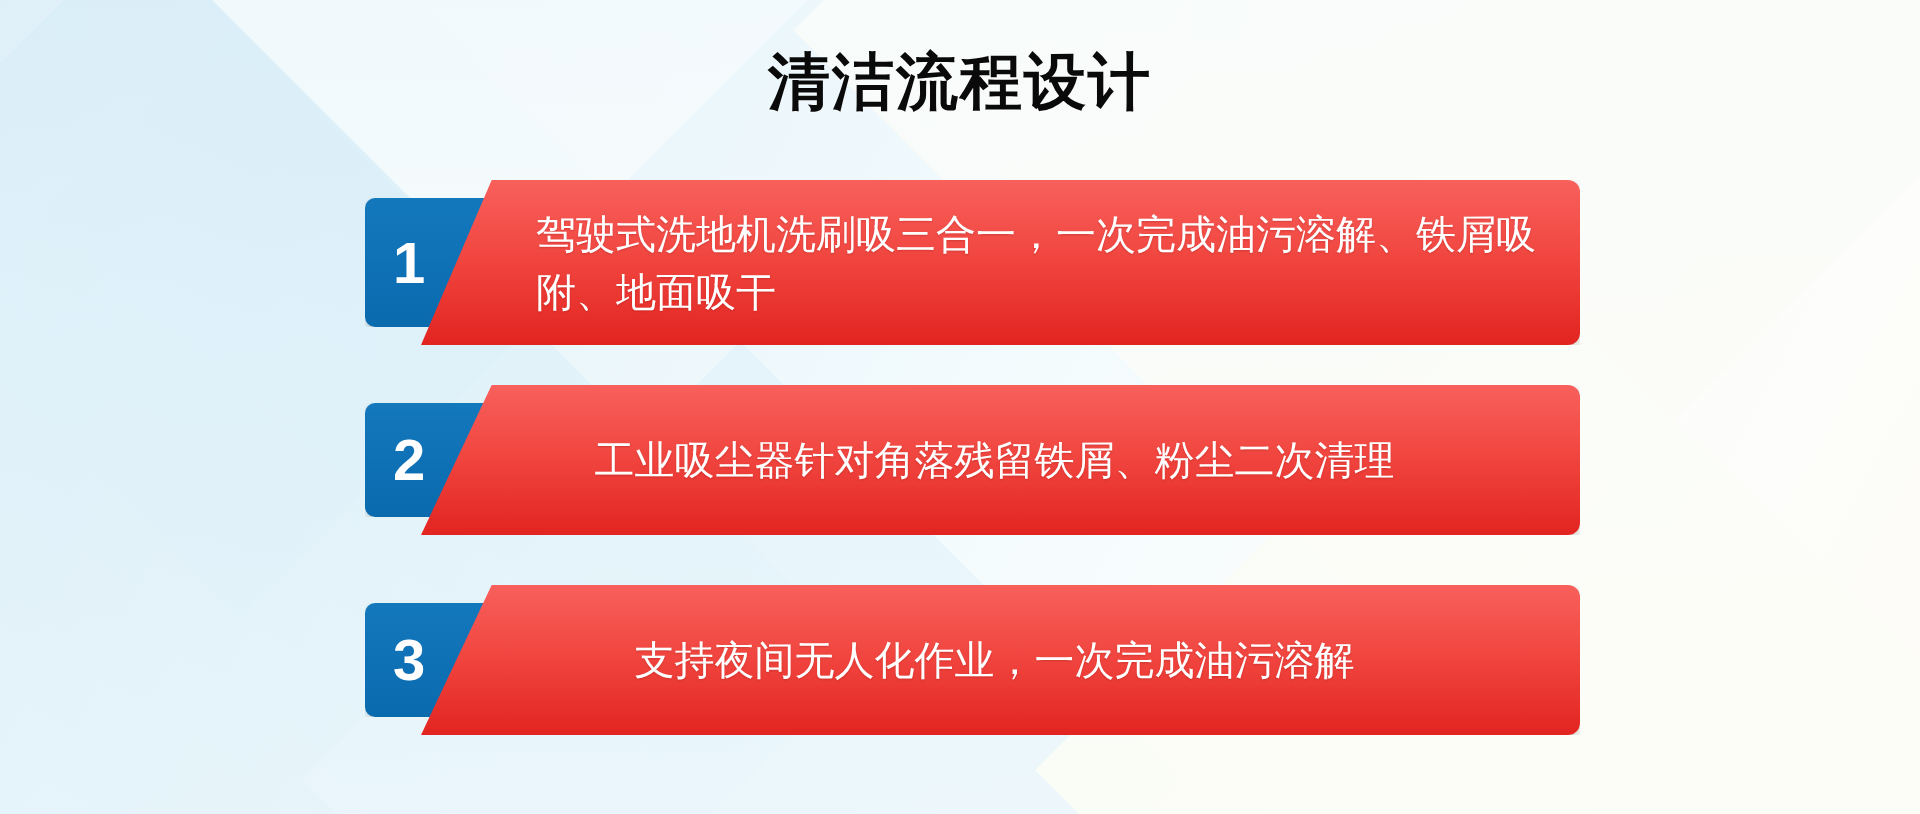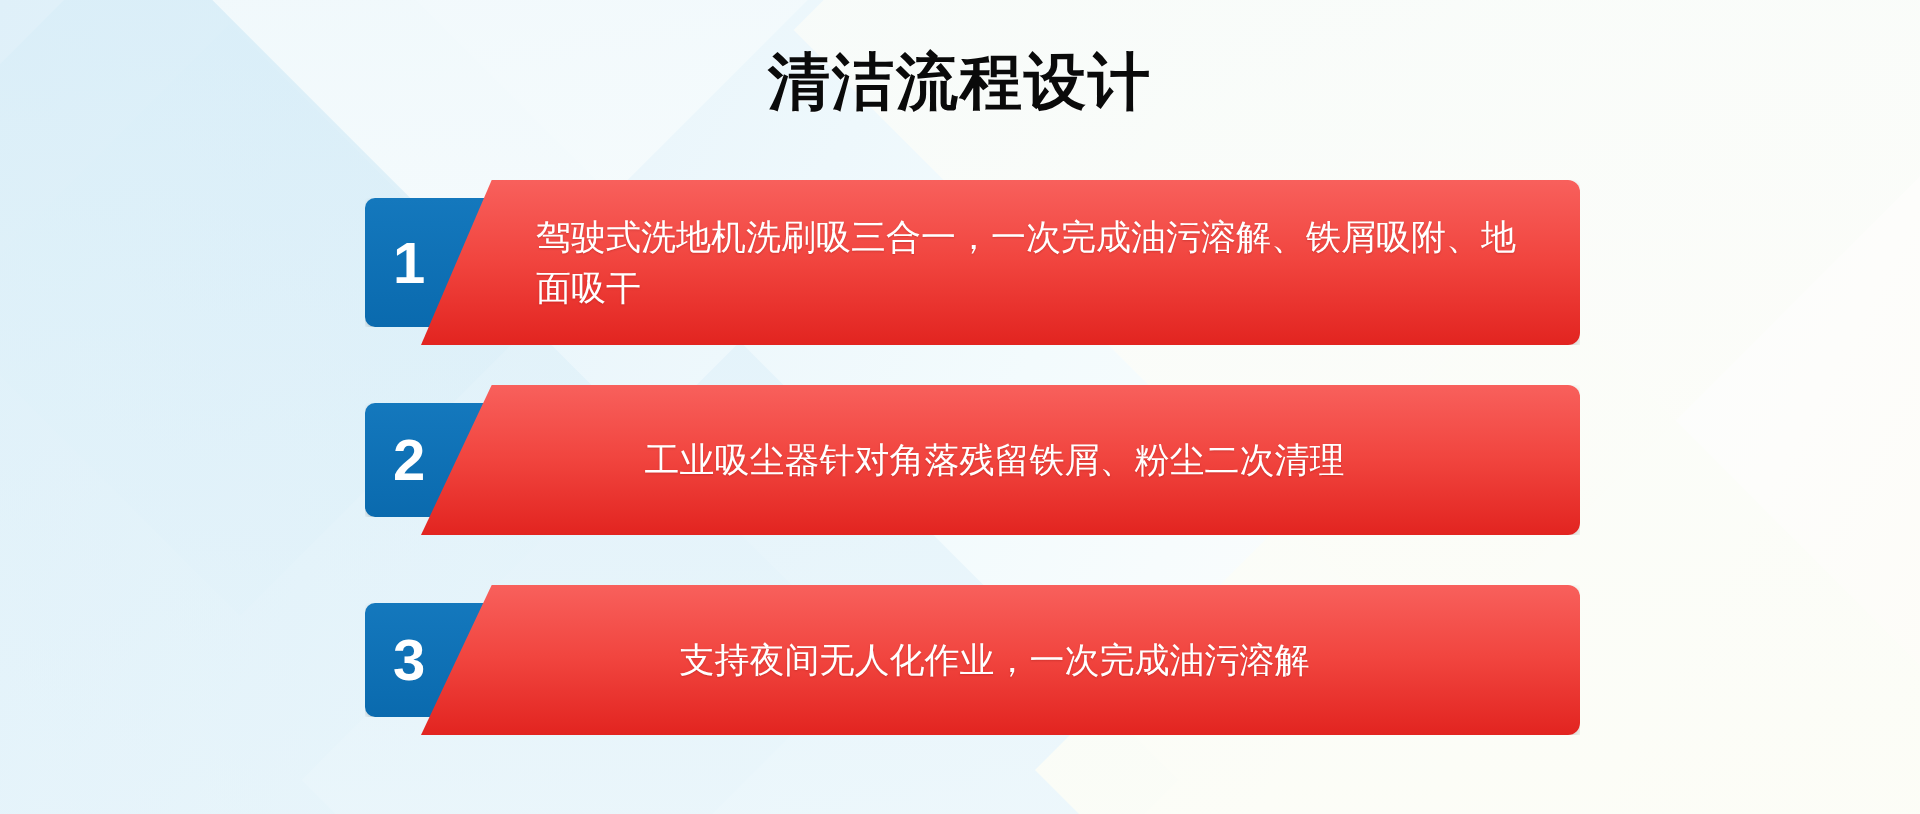--- a/index.html
+++ b/index.html
@@ -82,21 +82,21 @@
     box-shadow:0 3px 8px rgba(0,0,0,.20);
     display:flex; align-items:center;
   }
   .card-inner{
     padding-left:115px; padding-right:40px;
     width:100%;
     box-sizing:border-box;
   }
   .card-text{
     color:#ffffff;
-    font-size:35px;
+    font-size:40px;
     line-height:1.45;
     font-weight:normal;
     font-family:"Liberation Sans","DejaVu Sans",sans-serif;
     text-shadow:0 1px 2px rgba(120,10,10,.25);
   }
   .align-left  .card-text{ text-align:left; }
   .align-center .card-text{ text-align:center; }
   .align-center .card-inner{ padding-left:100px; padding-right:112px; }
 </style>
 </head>

